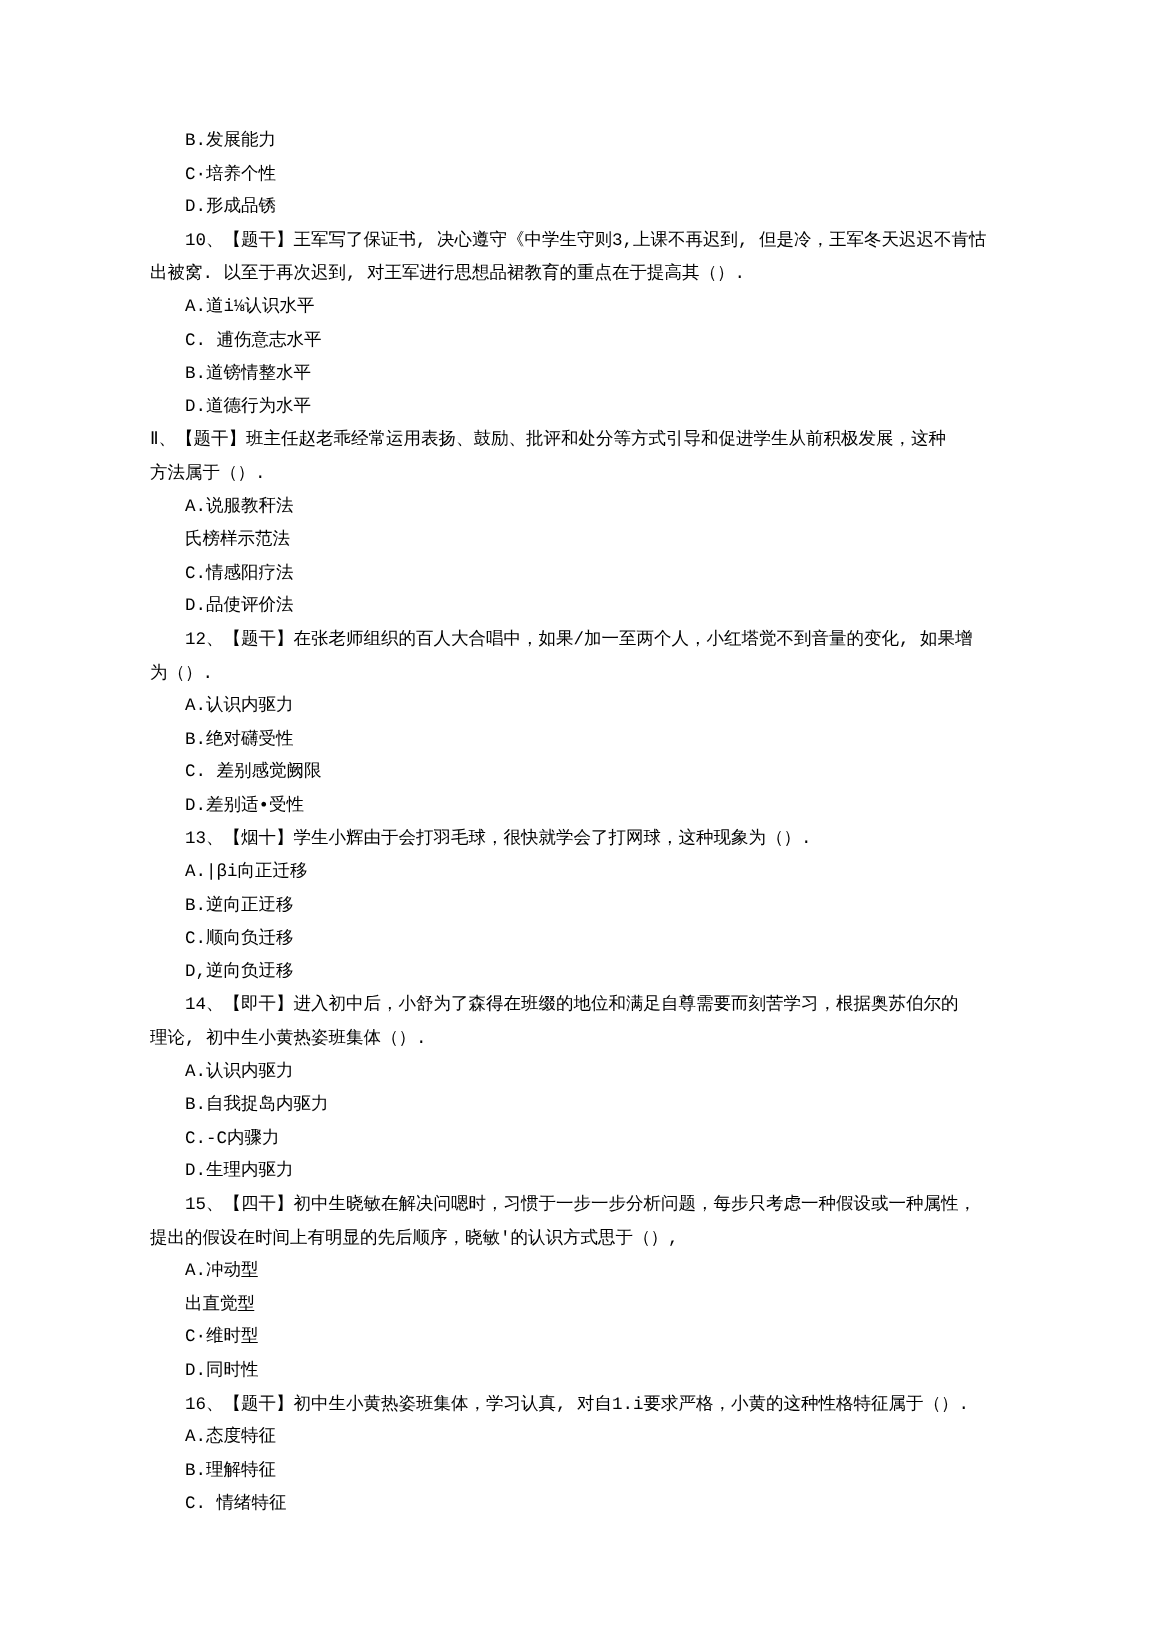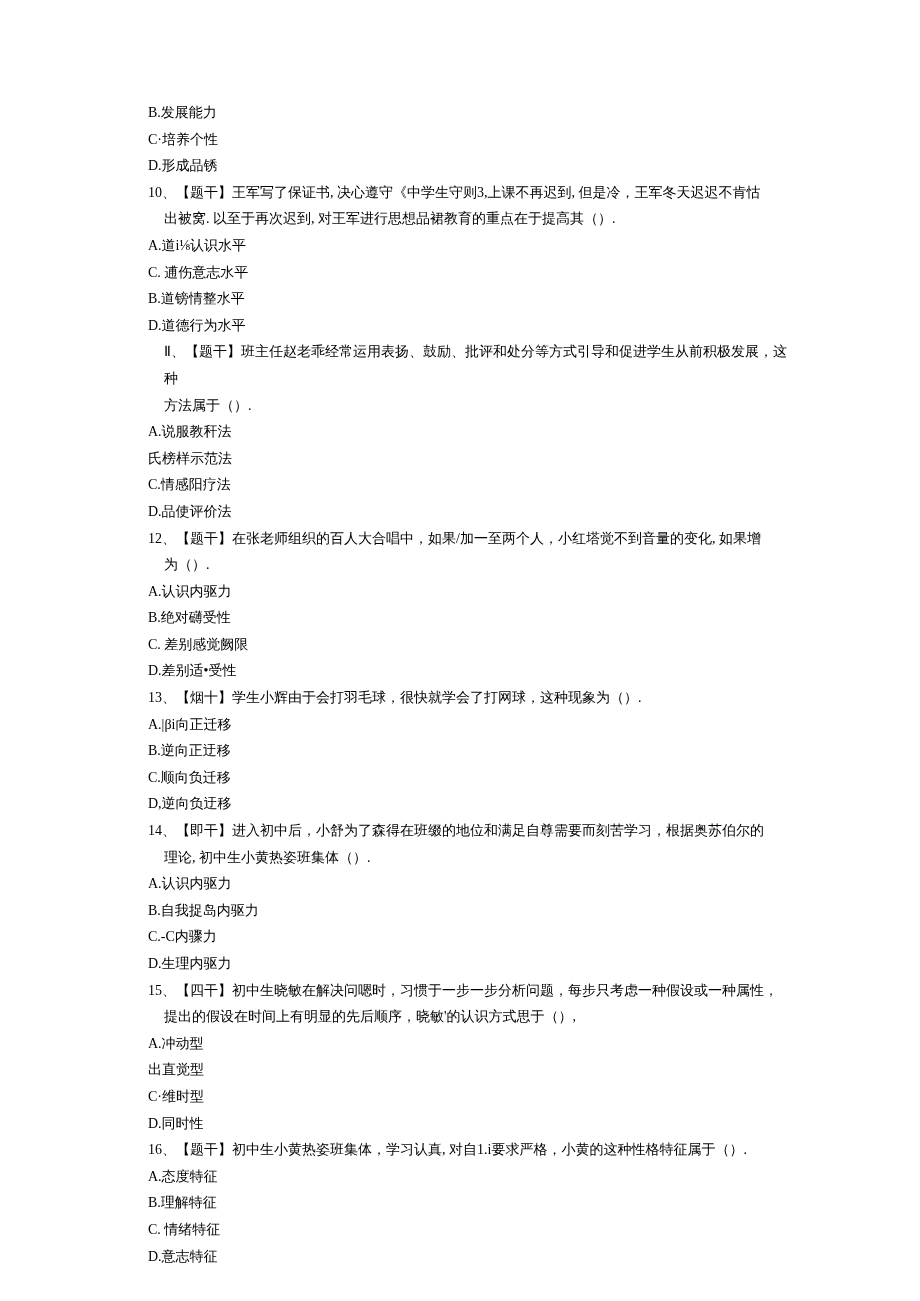--- a/index.html
+++ b/index.html
@@ -1,33 +1,32 @@
 <!DOCTYPE html>
 <html><head>
   <meta charset="utf-8">
   <style>
-    * { margin: 0; padding: 0; box-sizing: border-box; }
+    * { margin: 0; padding: 0; box-sizing: border-box; font-family: Liberation Mono, monospace; }
     body {
       width: 920px;
       background: #fff;
       font-family: "SimSun", "宋体", serif;
       font-size: 14px;
       line-height: 1.9;
       color: #000;
       padding: 100px 120px 80px 120px;
     }
     .option {
       text-indent: 2em;
     }
     .question {
       text-indent: 2em;
     }
     .continuation {
       text-indent: 0;
-      margin-left: 44px;
     }
   </style>
 </head>
 <body>
 
 <div id="content">
     <p class="option">B.发展能力</p>
     <p class="option">C·培养个性</p>
     <p class="option">D.形成品锈</p>
     <p class="question">10、【题干】王军写了保证书, 决心遵守《中学生守则3,上课不再迟到, 但是冷，王军冬天迟迟不肯怙</p>
@@ -62,14 +61,13 @@
     <p class="question">15、【四干】初中生晓敏在解决问嗯时，习惯于一步一步分析问题，每步只考虑一种假设或一种属性，</p>
     <p class="continuation">提出的假设在时间上有明显的先后顺序，晓敏'的认识方式思于（）,</p>
     <p class="option">A.冲动型</p>
     <p class="option">出直觉型</p>
     <p class="option">C·维时型</p>
     <p class="option">D.同时性</p>
     <p class="question">16、【题干】初中生小黄热姿班集体，学习认真, 对自1.i要求严格，小黄的这种性格特征属于（）.</p>
     <p class="option">A.态度特征</p>
     <p class="option">B.理解特征</p>
     <p class="option">C. 情绪特征</p>
-    <p class="option">D.意志特征</p>
   </div>
 
 </body></html>

